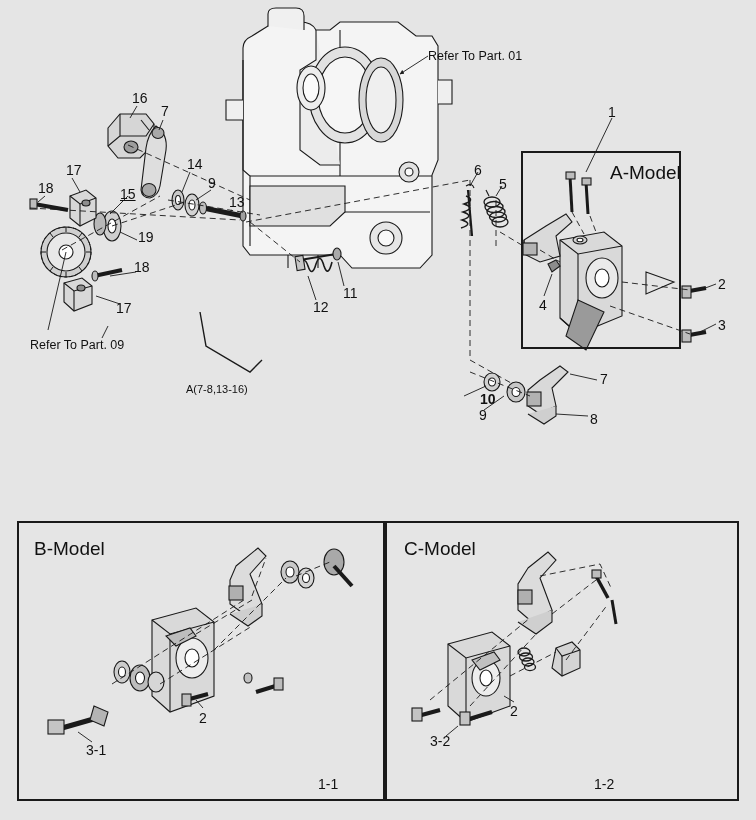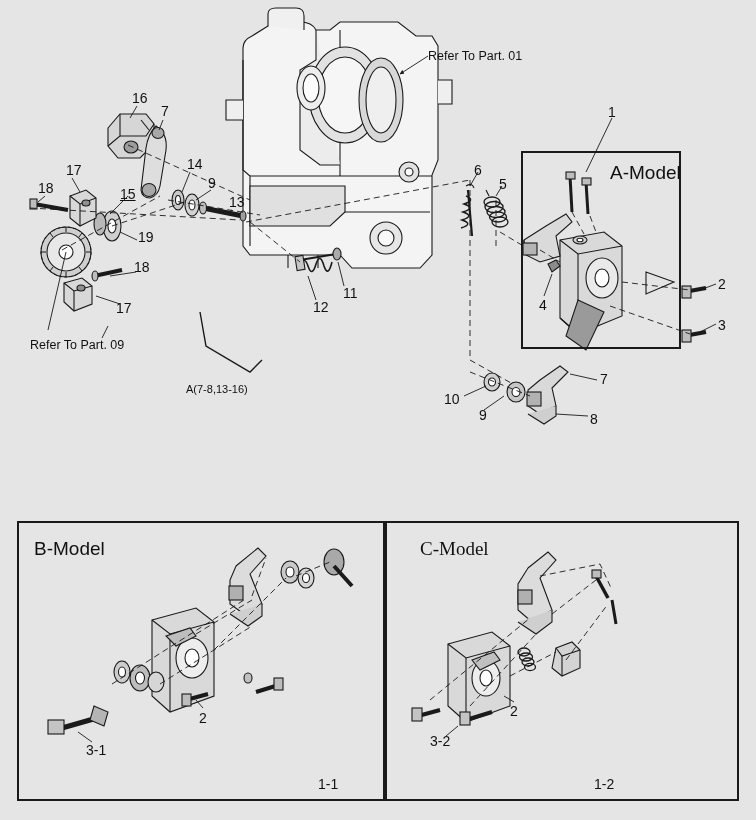--- a/index.html
+++ b/index.html
@@ -370,36 +370,36 @@
       <path d="M514,702 L504,696"></path>
     </g>
   </svg>
 
   <div class="lbl ref" style="left:428px; top:50px;">Refer To Part. 01</div>
   <div class="lbl ref" style="left:30px; top:339px;">Refer To Part. 09</div>
   <div class="lbl grp" style="left:186px; top:384px;">A(7-8,13-16)</div>
 
   <div class="lbl model" style="left:610px; top:163px;">A-Model</div>
   <div class="lbl model" style="left:34px; top:539px;">B-Model</div>
-  <div class="lbl model" style="left:420px; top:539px;font-family:Liberation Serif, serif;">C-Model</div>
+  <div class="lbl model" style="left:404px; top:539px;">C-Model</div>
   <div class="lbl big" style="left:318px; top:777px;">1-1</div>
   <div class="lbl big" style="left:594px; top:777px;">1-2</div>
 
   <div class="lbl big" style="left:608px; top:105px;">1</div>
   <div class="lbl big" style="left:718px; top:277px;">2</div>
   <div class="lbl big" style="left:718px; top:318px;">3</div>
   <div class="lbl big" style="left:539px; top:298px;">4</div>
   <div class="lbl big" style="left:499px; top:177px;">5</div>
   <div class="lbl big" style="left:474px; top:163px;">6</div>
   <div class="lbl big" style="left:161px; top:104px;">7</div>
   <div class="lbl big" style="left:600px; top:372px;">7</div>
   <div class="lbl big" style="left:590px; top:412px;">8</div>
   <div class="lbl big" style="left:208px; top:176px;">9</div>
   <div class="lbl big" style="left:479px; top:408px;">9</div>
-  <div class="lbl big" style="left:444px; top:392px;">10</div>
+  <div class="lbl big" style="left:480px; top:392px;font-weight:bold;">10</div>
   <div class="lbl big" style="left:343px; top:286px;">11</div>
   <div class="lbl big" style="left:313px; top:300px;">12</div>
   <div class="lbl big" style="left:229px; top:195px;">13</div>
   <div class="lbl big" style="left:187px; top:157px;">14</div>
   <div class="lbl big" style="left:120px; top:187px;text-decoration:underline;">15</div>
   <div class="lbl big" style="left:132px; top:91px;">16</div>
   <div class="lbl big" style="left:66px; top:163px;">17</div>
   <div class="lbl big" style="left:116px; top:301px;">17</div>
   <div class="lbl big" style="left:38px; top:181px;">18</div>
   <div class="lbl big" style="left:134px; top:260px;">18</div>

